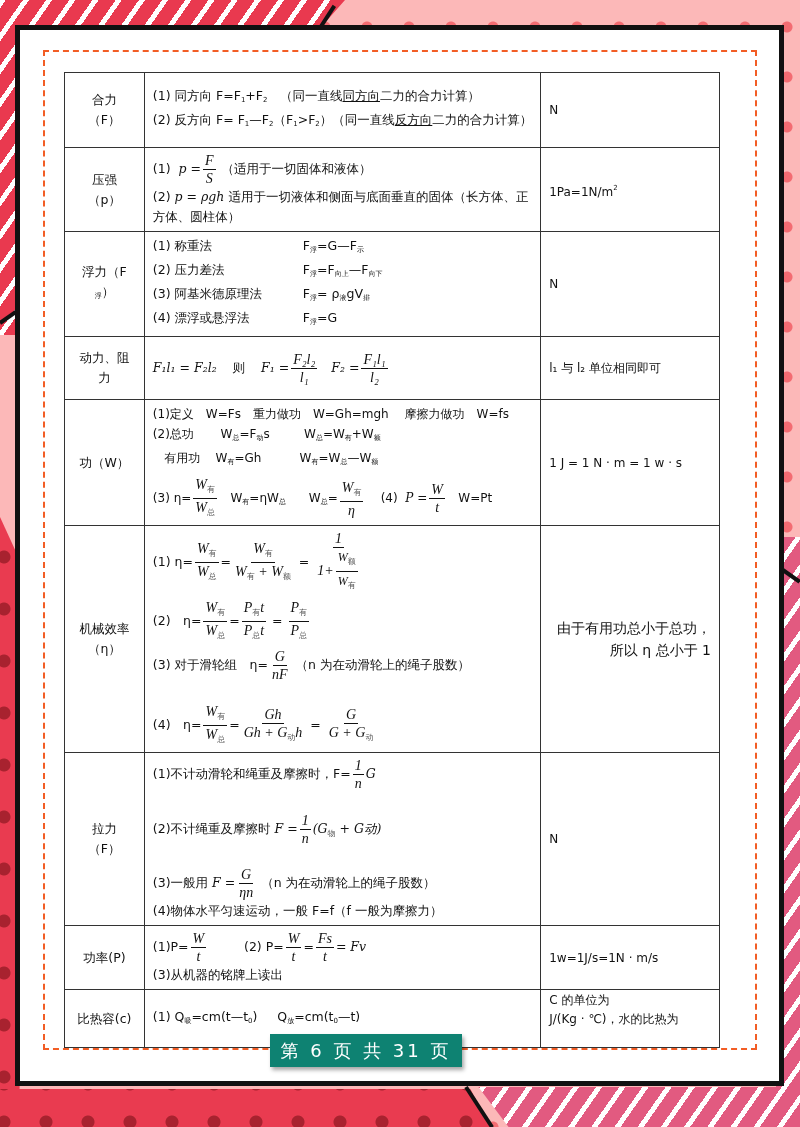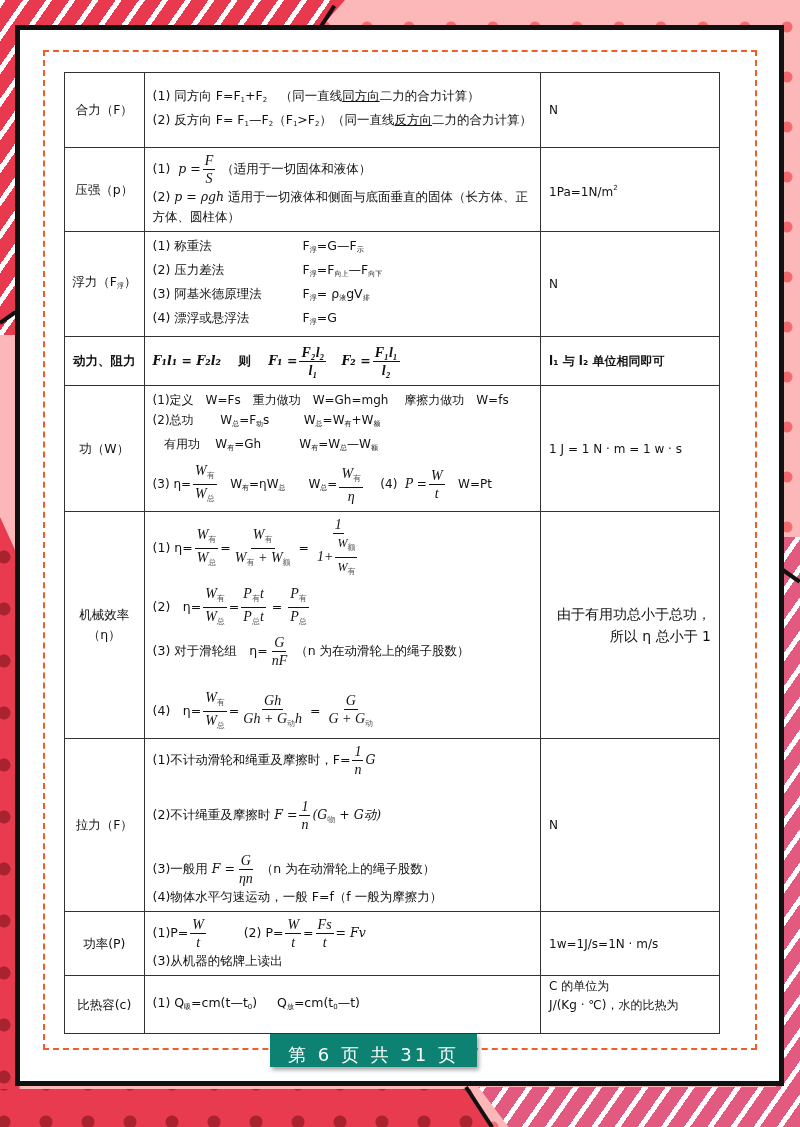--- a/index.html
+++ b/index.html
@@ -62,21 +62,21 @@
     position: absolute; left: 23px; top: 20px; width: 714px; height: 1000px;
     border: 2px dashed #f25d25;
   }
   
   .sheet {
     position: absolute; left: 64px; top: 72px; width: 656px;
     border-collapse: collapse;
     font-size: 12.5px; line-height: 20px;
   }
   .sheet td { border: 1px solid #333; vertical-align: middle; }
-  .c-name { width: 80px; text-align: center; font-size: 12.5px; padding: 0 2px; }
+  .c-name { width: 80px; text-align: center; font-size: 12.5px; padding: 0 12px; }
   .c-body { width: 397px; padding: 4px 6px 4px 8px; }
   .c-unit { width: 179px; padding: 4px 8px; font-size: 12px; }
   .line { display: block; white-space: nowrap; }
   .line.wrap { white-space: normal; }
   .u { text-decoration: underline; }
   sub.s { font-size: 7px; vertical-align: -2px; }
   sup.s { font-size: 7px; vertical-align: 6px; }
   .math { font-family: "DejaVu Serif", "Liberation Serif", serif; font-style: italic; }
   .frac {
     display: inline-flex; flex-direction: column; align-items: center;
@@ -84,24 +84,24 @@
     font-family: "Liberation Serif", "DejaVu Serif", serif; font-style: italic; font-size: 14px;
   }
   .frac .num { line-height: 17px; padding: 0 2px; border-bottom: 1px solid #111; }
   .frac .den { line-height: 17px; padding: 0 2px; }
   .frac .frac { font-size: 12px; }
   .frac .frac .num, .frac .frac .den { line-height: 18px; }
   .cn-sub { font-size: 8px; font-style: normal; color: #555; vertical-align: -3px; }
   .grid2 { display: grid; grid-template-columns: 150px auto; }
   
   .page-badge {
-    position: absolute; left: 270px; top: 1034px; width: 207px; height: 33px;
+    position: absolute; left: 270px; top: 1034px; width: 192px; height: 33px;
     background: #0e8272; color: #ffffff;
     box-shadow: 2px 3px 4px rgba(0,0,0,0.35);
-    display: flex; align-items: flex-end; justify-content: center;
+    display: flex; align-items: center; justify-content: center;
     font-family: "DejaVu Sans", sans-serif; font-size: 18px; letter-spacing: 3px;
   }
 </style>
 </head>
 <body>
 
 <div class="bg-pink-dots"></div>
 <div class="bg-stripe-tl"></div>
 <div class="bg-red-dots-bl"></div>
 <div class="bg-red-bottom"></div>
@@ -168,21 +168,21 @@
             <span><span>F</span><sub class="s">浮</sub><span>= ρ</span><sub class="s">液</sub><span>gV</span><sub class="s">排</sub></span>
           </div>
       <div class="grid2">
             <span>(4) 漂浮或悬浮法</span>
             <span><span>F</span><sub class="s">浮</sub><span>=G</span></span>
           </div>
     </td>
     <td class="c-unit"><span>N</span></td>
   </tr>
 
-  <tr style="height:49px;font-weight:bold;">
+  <tr style="height:63px;">
     <td class="c-name"><span>动力、阻力</span></td>
     <td class="c-body">
       <span class="line">
         <span class="math">F₁l₁ = F₂l₂</span>&nbsp;&nbsp;&nbsp;
         <span>则</span>&nbsp;&nbsp;&nbsp;
         <span class="math">F₁ =</span><span class="frac">
               <span class="num">F₂l₂</span>
               <span class="den">l₁</span>
             </span>&nbsp;&nbsp;
         <span class="math">F₂ =</span><span class="frac">

